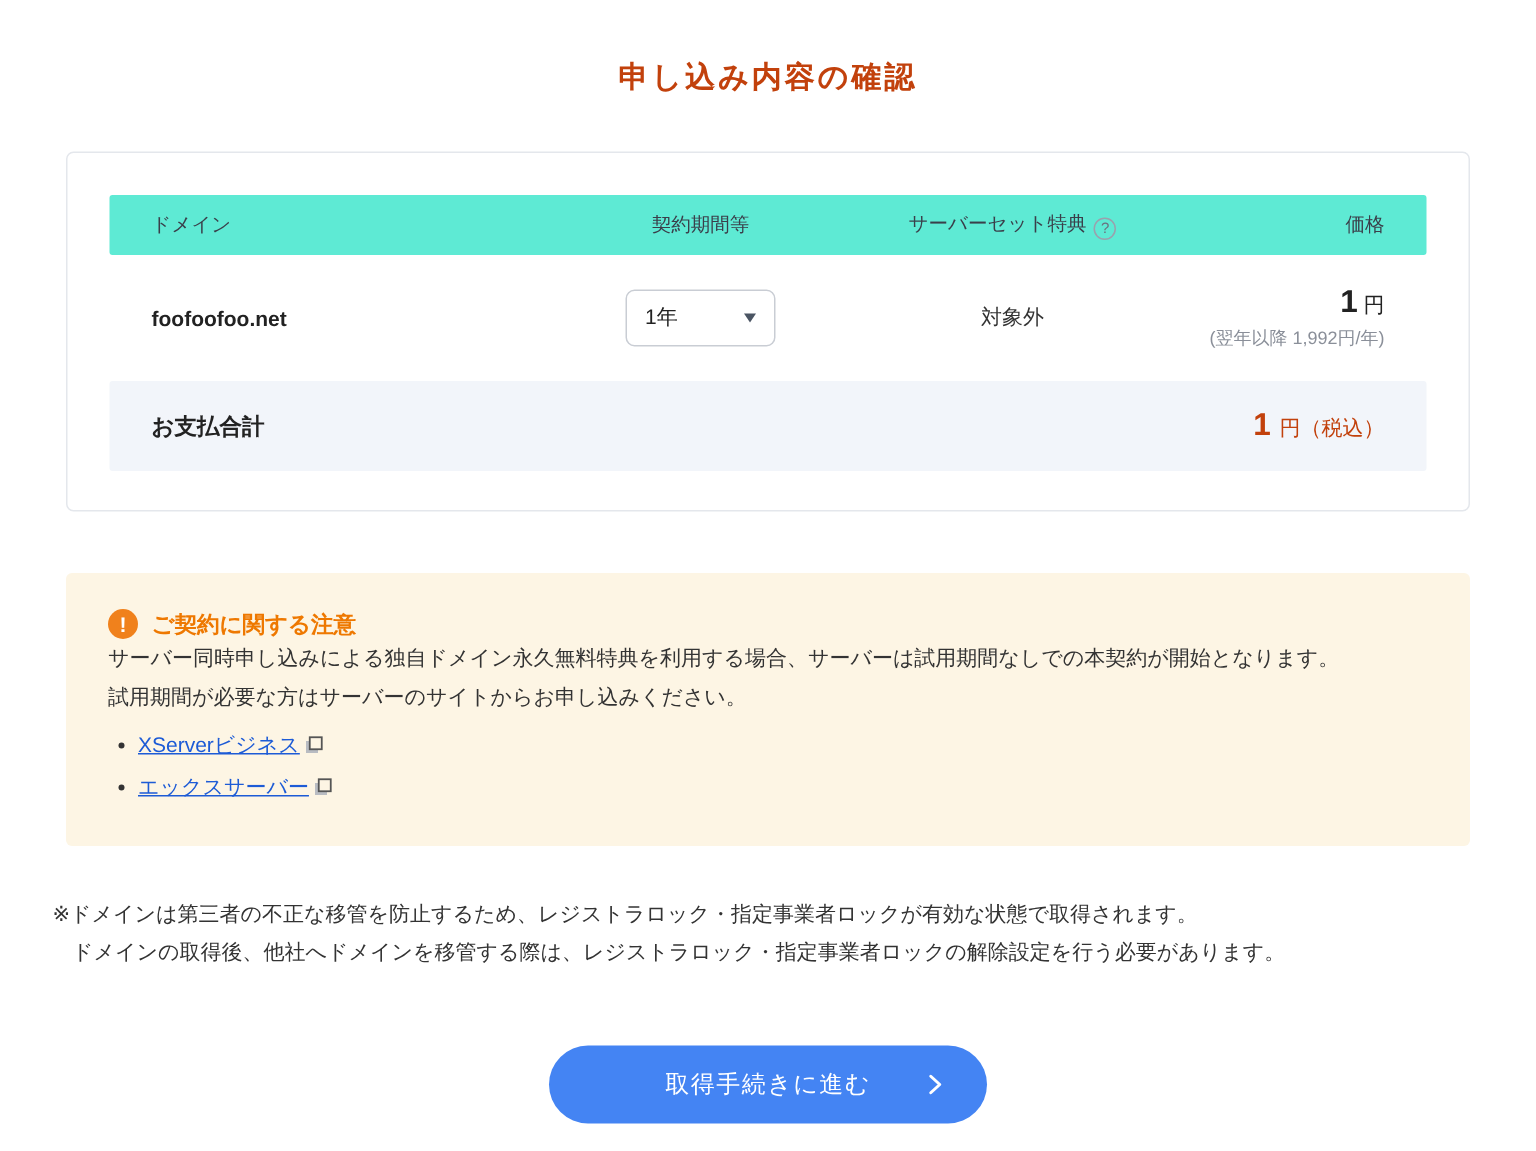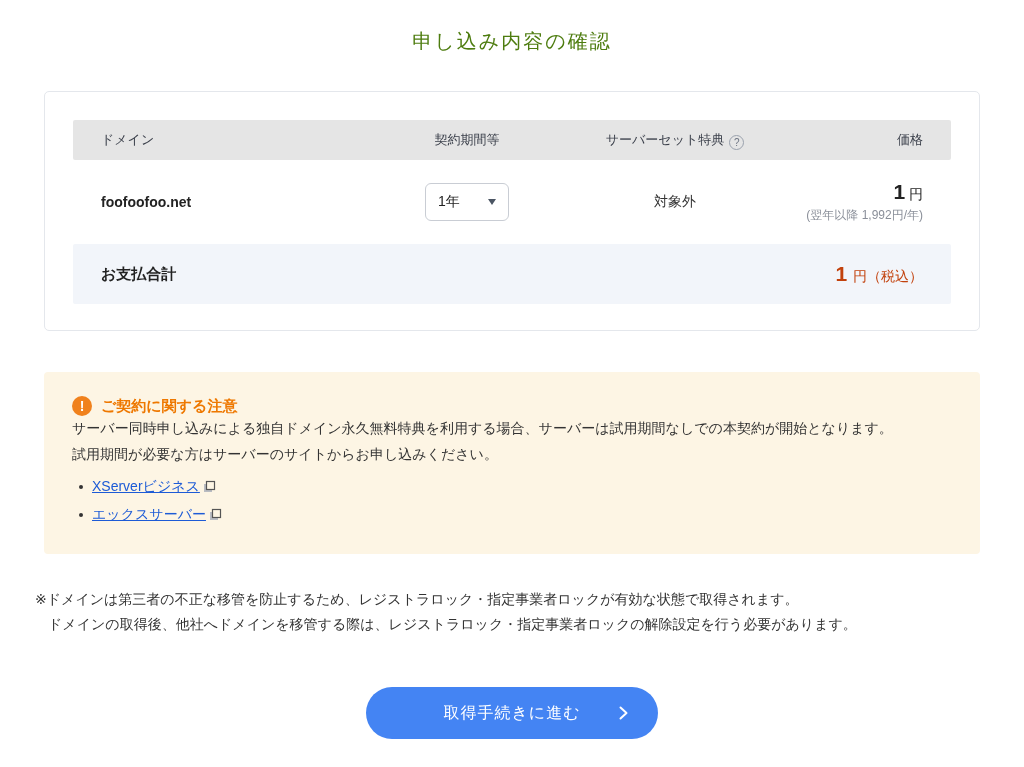--- a/index.html
+++ b/index.html
@@ -4,43 +4,43 @@
 <style>
   * { box-sizing: border-box; margin: 0; padding: 0; }
   html, body {
     width: 1024px; height: 767px;
     background: #ffffff;
     font-family: "Liberation Sans", "DejaVu Sans", sans-serif;
     color: #333;
     overflow: hidden;
   }
   .page-title {
-    margin-top: 28px;
+    margin-top: 38px;
     text-align: center;
     font-size: 20px;
-    font-weight: normal;
+    font-weight: bold;
     letter-spacing: 2px;
-    color: #4d7c0f;
+    color: #c2410c;
   }
   
   .order-card {
     margin: 36px 44px 0;
     background: #fff;
     border: 1px solid #e4e7ec;
     border-radius: 5px;
     padding: 28px 28px 26px;
   }
   .grid-cols {
     display: grid;
     grid-template-columns: 1fr 200px 216px 140px;
     align-items: center;
     padding: 0 28px;
   }
   .thead {
-    background: #e5e5e5;
+    background: #5eead4;
     border-radius: 2px;
     height: 40px;
     font-size: 13px;
     color: #3a3f4a;
   }
   .th-center { text-align: center; }
   .th-right { text-align: right; }
   .help-icon {
     display: inline-flex;
     align-items: center;
@@ -51,21 +51,21 @@
     font-size: 10px;
     color: #6b7280;
     margin-left: 5px;
     vertical-align: -2px;
     cursor: pointer;
   }
   .order-row { height: 84px; }
   .domain-name { font-size: 14px; font-weight: bold; color: #222; }
   .period-cell { display: flex; justify-content: center; }
   .select-box {
-    width: 84px; height: 38px;
+    width: 100px; height: 38px;
     border: 1px solid #c9cdd4;
     border-radius: 6px;
     background: #fff;
     display: flex;
     align-items: center;
     justify-content: space-between;
     padding: 0 12px;
     font-size: 14px;
     color: #222;
     cursor: pointer;

